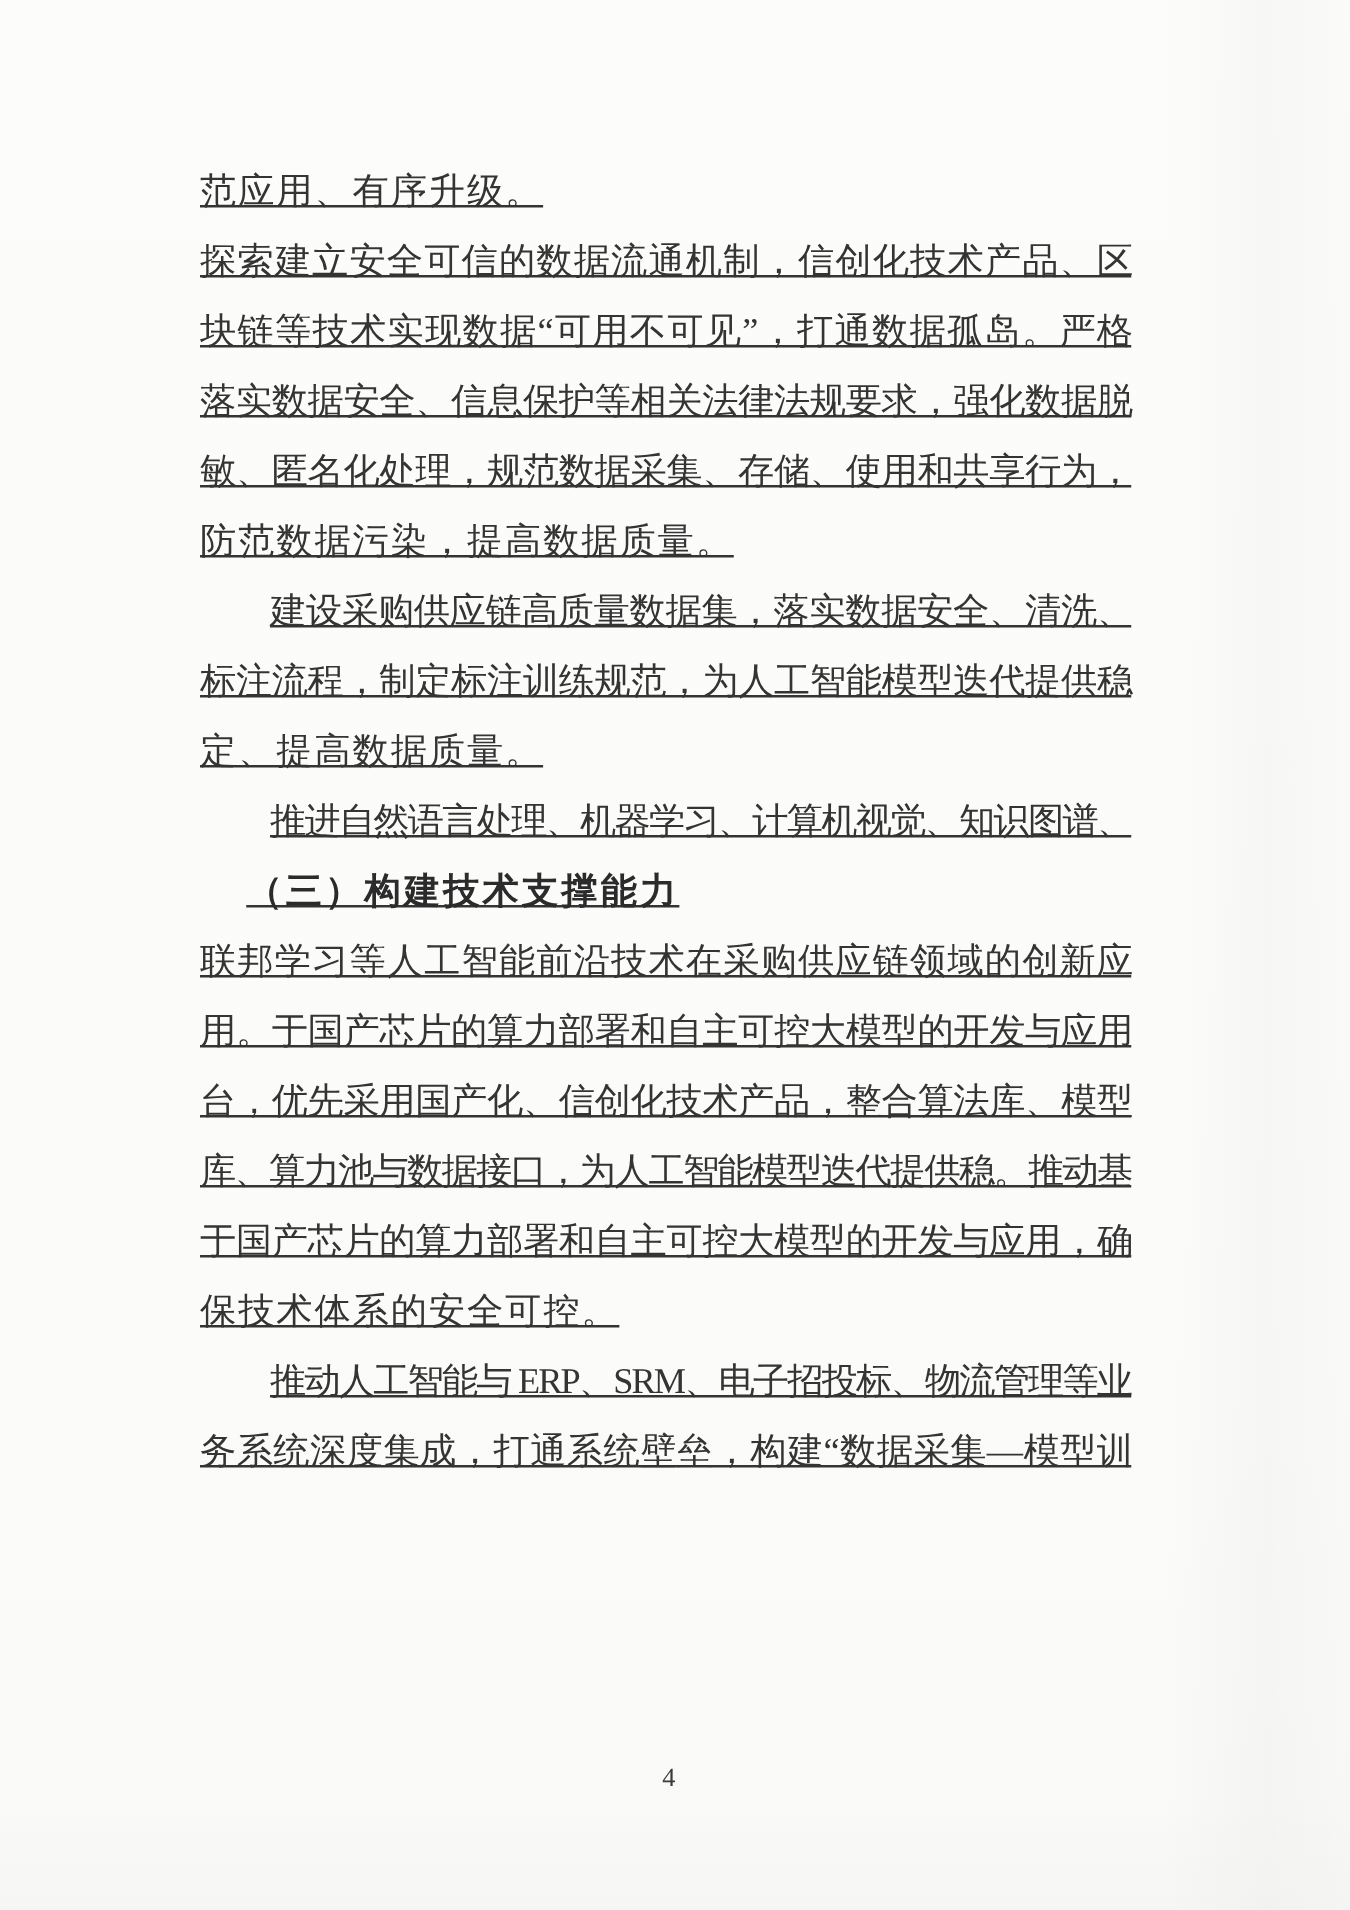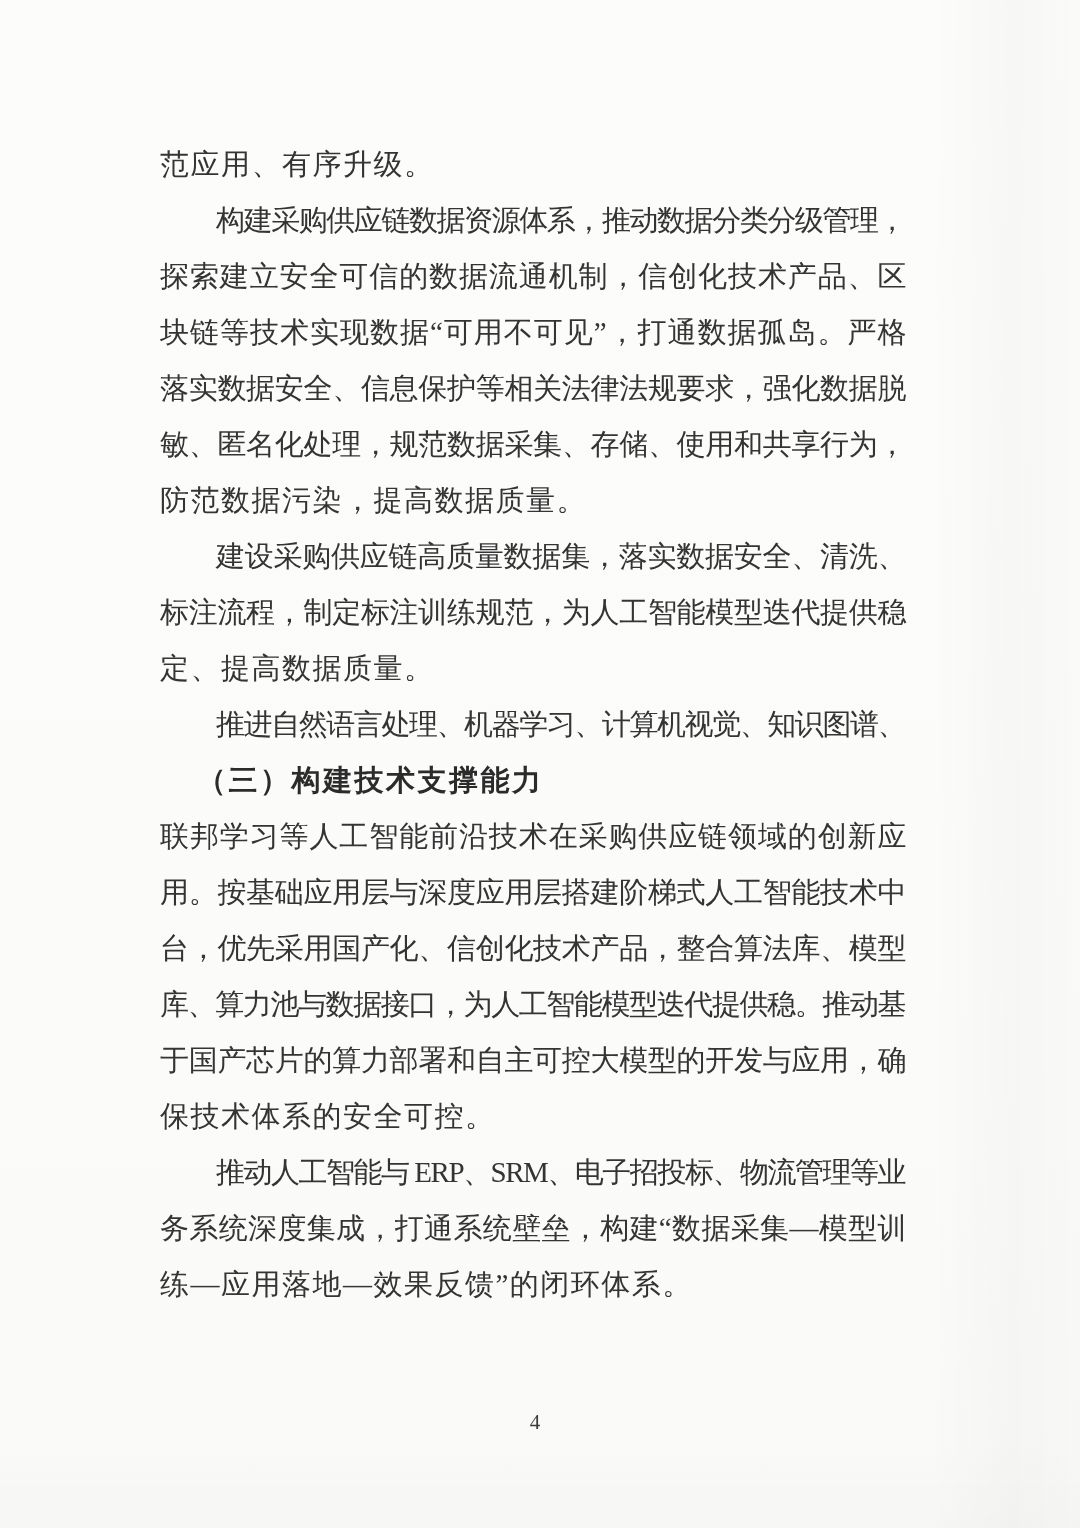--- a/index.html
+++ b/index.html
@@ -16,22 +16,23 @@
     position:absolute;right:0;top:0;width:150px;height:100%;
     background:linear-gradient(90deg,rgba(0,0,0,0) 0%,rgba(0,0,0,0.018) 55%,rgba(0,0,0,0.008) 100%);
     pointer-events:none;
   }
   .scan-shade-bottom{
     position:absolute;left:0;bottom:0;width:100%;height:90px;
     background:linear-gradient(180deg,rgba(0,0,0,0) 0%,rgba(0,0,0,0.012) 100%);
     pointer-events:none;
   }
   .textblock{
-    position:absolute;left:160px;top:136px;width:745px;
+    position:absolute;left:160px;top:125px;width:745px;
     color:#343434;
+    text-decoration:underline;
   }
   .line{
     height:56px;line-height:56px;font-size:29px;
     white-space:nowrap;
   }
   .full{
     text-align:justify;
     text-align-last:justify;
     letter-spacing:-1.5px;
     white-space:normal;
@@ -48,39 +49,37 @@
     text-align:center;font-size:21px;line-height:36px;color:#3a3a3a;
   }
 </style>
 </head>
 <body>
 
 <div class="page">
 
   <div class="textblock">
     <div class="line end">范应用、有序升级。</div>
-    <div class="line first full">构建采购供应链数据资源体系，推动数据分类分级管理，</div>
     <div class="line full">探索建立安全可信的数据流通机制，信创化技术产品、区</div>
     <div class="line full">块链等技术实现数据“可用不可见”，打通数据孤岛。严格</div>
     <div class="line full">落实数据安全、信息保护等相关法律法规要求，强化数据脱</div>
     <div class="line full">敏、匿名化处理，规范数据采集、存储、使用和共享行为，</div>
     <div class="line end">防范数据污染，提高数据质量。</div>
     <div class="line first full">建设采购供应链高质量数据集，落实数据安全、清洗、</div>
     <div class="line full">标注流程，制定标注训练规范，为人工智能模型迭代提供稳</div>
     <div class="line end">定、提高数据质量。</div>
     <div class="line first full">推进自然语言处理、机器学习、计算机视觉、知识图谱、</div>
     <div class="line heading">（三）构建技术支撑能力</div>
     <div class="line full">联邦学习等人工智能前沿技术在采购供应链领域的创新应</div>
-    <div class="line full">用。按基础应用层与深度应用层搭建阶梯式人工智能技术中</div>
+    <div class="line full">用。于国产芯片的算力部署和自主可控大模型的开发与应用</div>
     <div class="line full">台，优先采用国产化、信创化技术产品，整合算法库、模型</div>
     <div class="line full">库、算力池与数据接口，为人工智能模型迭代提供稳。推动基</div>
     <div class="line full">于国产芯片的算力部署和自主可控大模型的开发与应用，确</div>
     <div class="line end">保技术体系的安全可控。</div>
     <div class="line first full">推动人工智能与 ERP、SRM、电子招投标、物流管理等业</div>
     <div class="line full">务系统深度集成，打通系统壁垒，构建“数据采集—模型训</div>
-    <div class="line end">练—应用落地—效果反馈”的闭环体系。</div>
   </div>
 
   <div class="pagenum">4</div>
 
   <div class="scan-shade-right"></div>
   <div class="scan-shade-bottom"></div>
 </div>
 
 </body></html>

